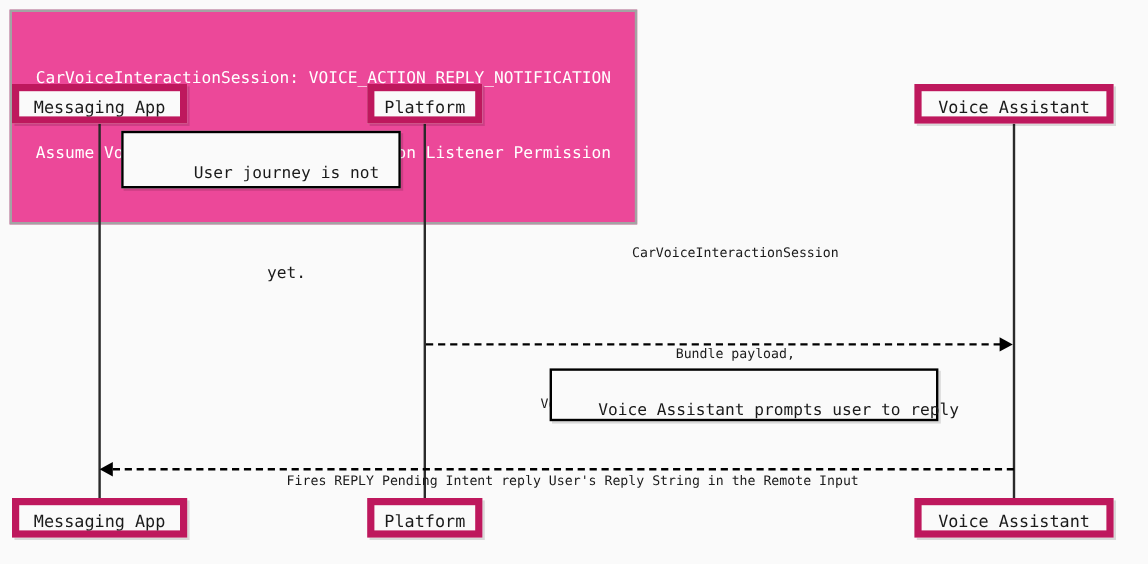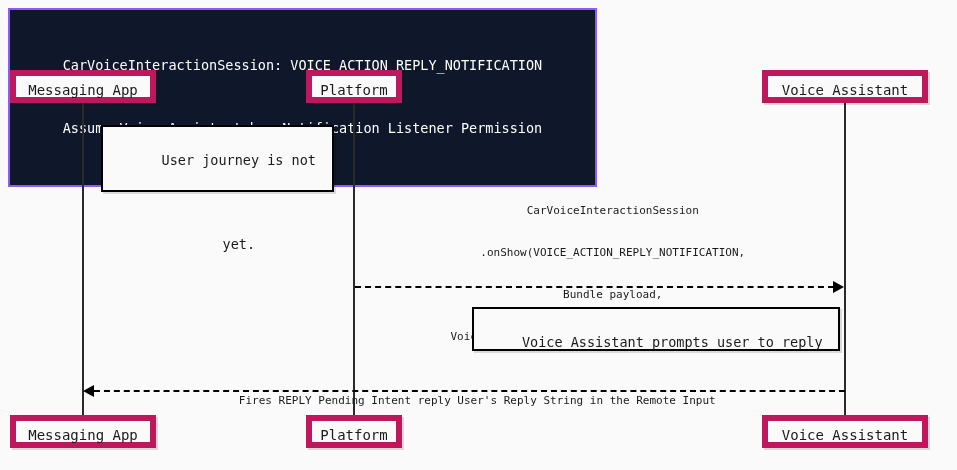--- a/index.html
+++ b/index.html
@@ -16,24 +16,24 @@
   #diagram {
     position: relative;
     width: 957px;
     height: 470px;
   }
   
   .title-banner {
     position: absolute;
     left: 8px;
     top: 8px;
-    width: 589px;
+    width: 523px;
     box-sizing: border-box;
-    background: #0f172a;
-    border: 2px solid #8b5cf6;
+    background: #ec4899;
+    border: 2px solid #a3a3a3;
     color: #ffffff;
     font-size: 13.5px;
     line-height: 21px;
     text-align: center;
     padding: 3px 4px 4px 4px;
     white-space: pre;
     letter-spacing: 0px;
   }
   .title-line {
     display: block;
@@ -120,37 +120,37 @@
   <div class="participant" style="left:10px; top:70px; width:146px;">
     <span>Messaging App</span>
   </div>
   <div class="participant" style="left:306px; top:70px; width:96px;">
     <span>Platform</span>
   </div>
   <div class="participant" style="left:762px; top:70px; width:166px;">
     <span>Voice Assistant</span>
   </div>
 
-  <div class="note" style="left:101px; top:125px; width:233px; height:67px;padding-left:16px;">
+  <div class="note" style="left:101px; top:109px; width:233px; height:48px;padding-left:16px;">
     <span class="note-line">User journey is not</span><br>
     <br>
     <span class="note-line">yet.</span>
   </div>
 
   <div class="msg-label" style="left:354px; top:179px; width:491px;">
     <span>CarVoiceInteractionSession</span><br>
-    <span>.onShow(VOICE_ACTION_REPLY_NOTIFICATION,</span><br>
+    <br>
     <span>Bundle payload,</span><br>
     <span>VoiceInteractionSession.SHOW_SOURCE_NOTIFICATION)</span>
   </div>
 
   <div class="arrow-line" style="left:355px; top:286px; width:479px;"></div>
   <div class="arrow-head right" style="left:833px; top:281px;"></div>
 
-  <div class="note" style="left:472px; top:307px; width:368px; height:44px;">
+  <div class="note" style="left:458px; top:307px; width:324px; height:44px;">
     <span class="note-line">Voice Assistant prompts user to reply</span><br>
   </div>
 
   <div class="msg-label" style="left:83px; top:369px; width:762px;">
     <span>Fires REPLY Pending Intent reply User's Reply String in the Remote Input</span>
   </div>
 
   <div class="arrow-line" style="left:94px; top:390px; width:751px;"></div>
   <div class="arrow-head left" style="left:83px; top:385px;"></div>
 

